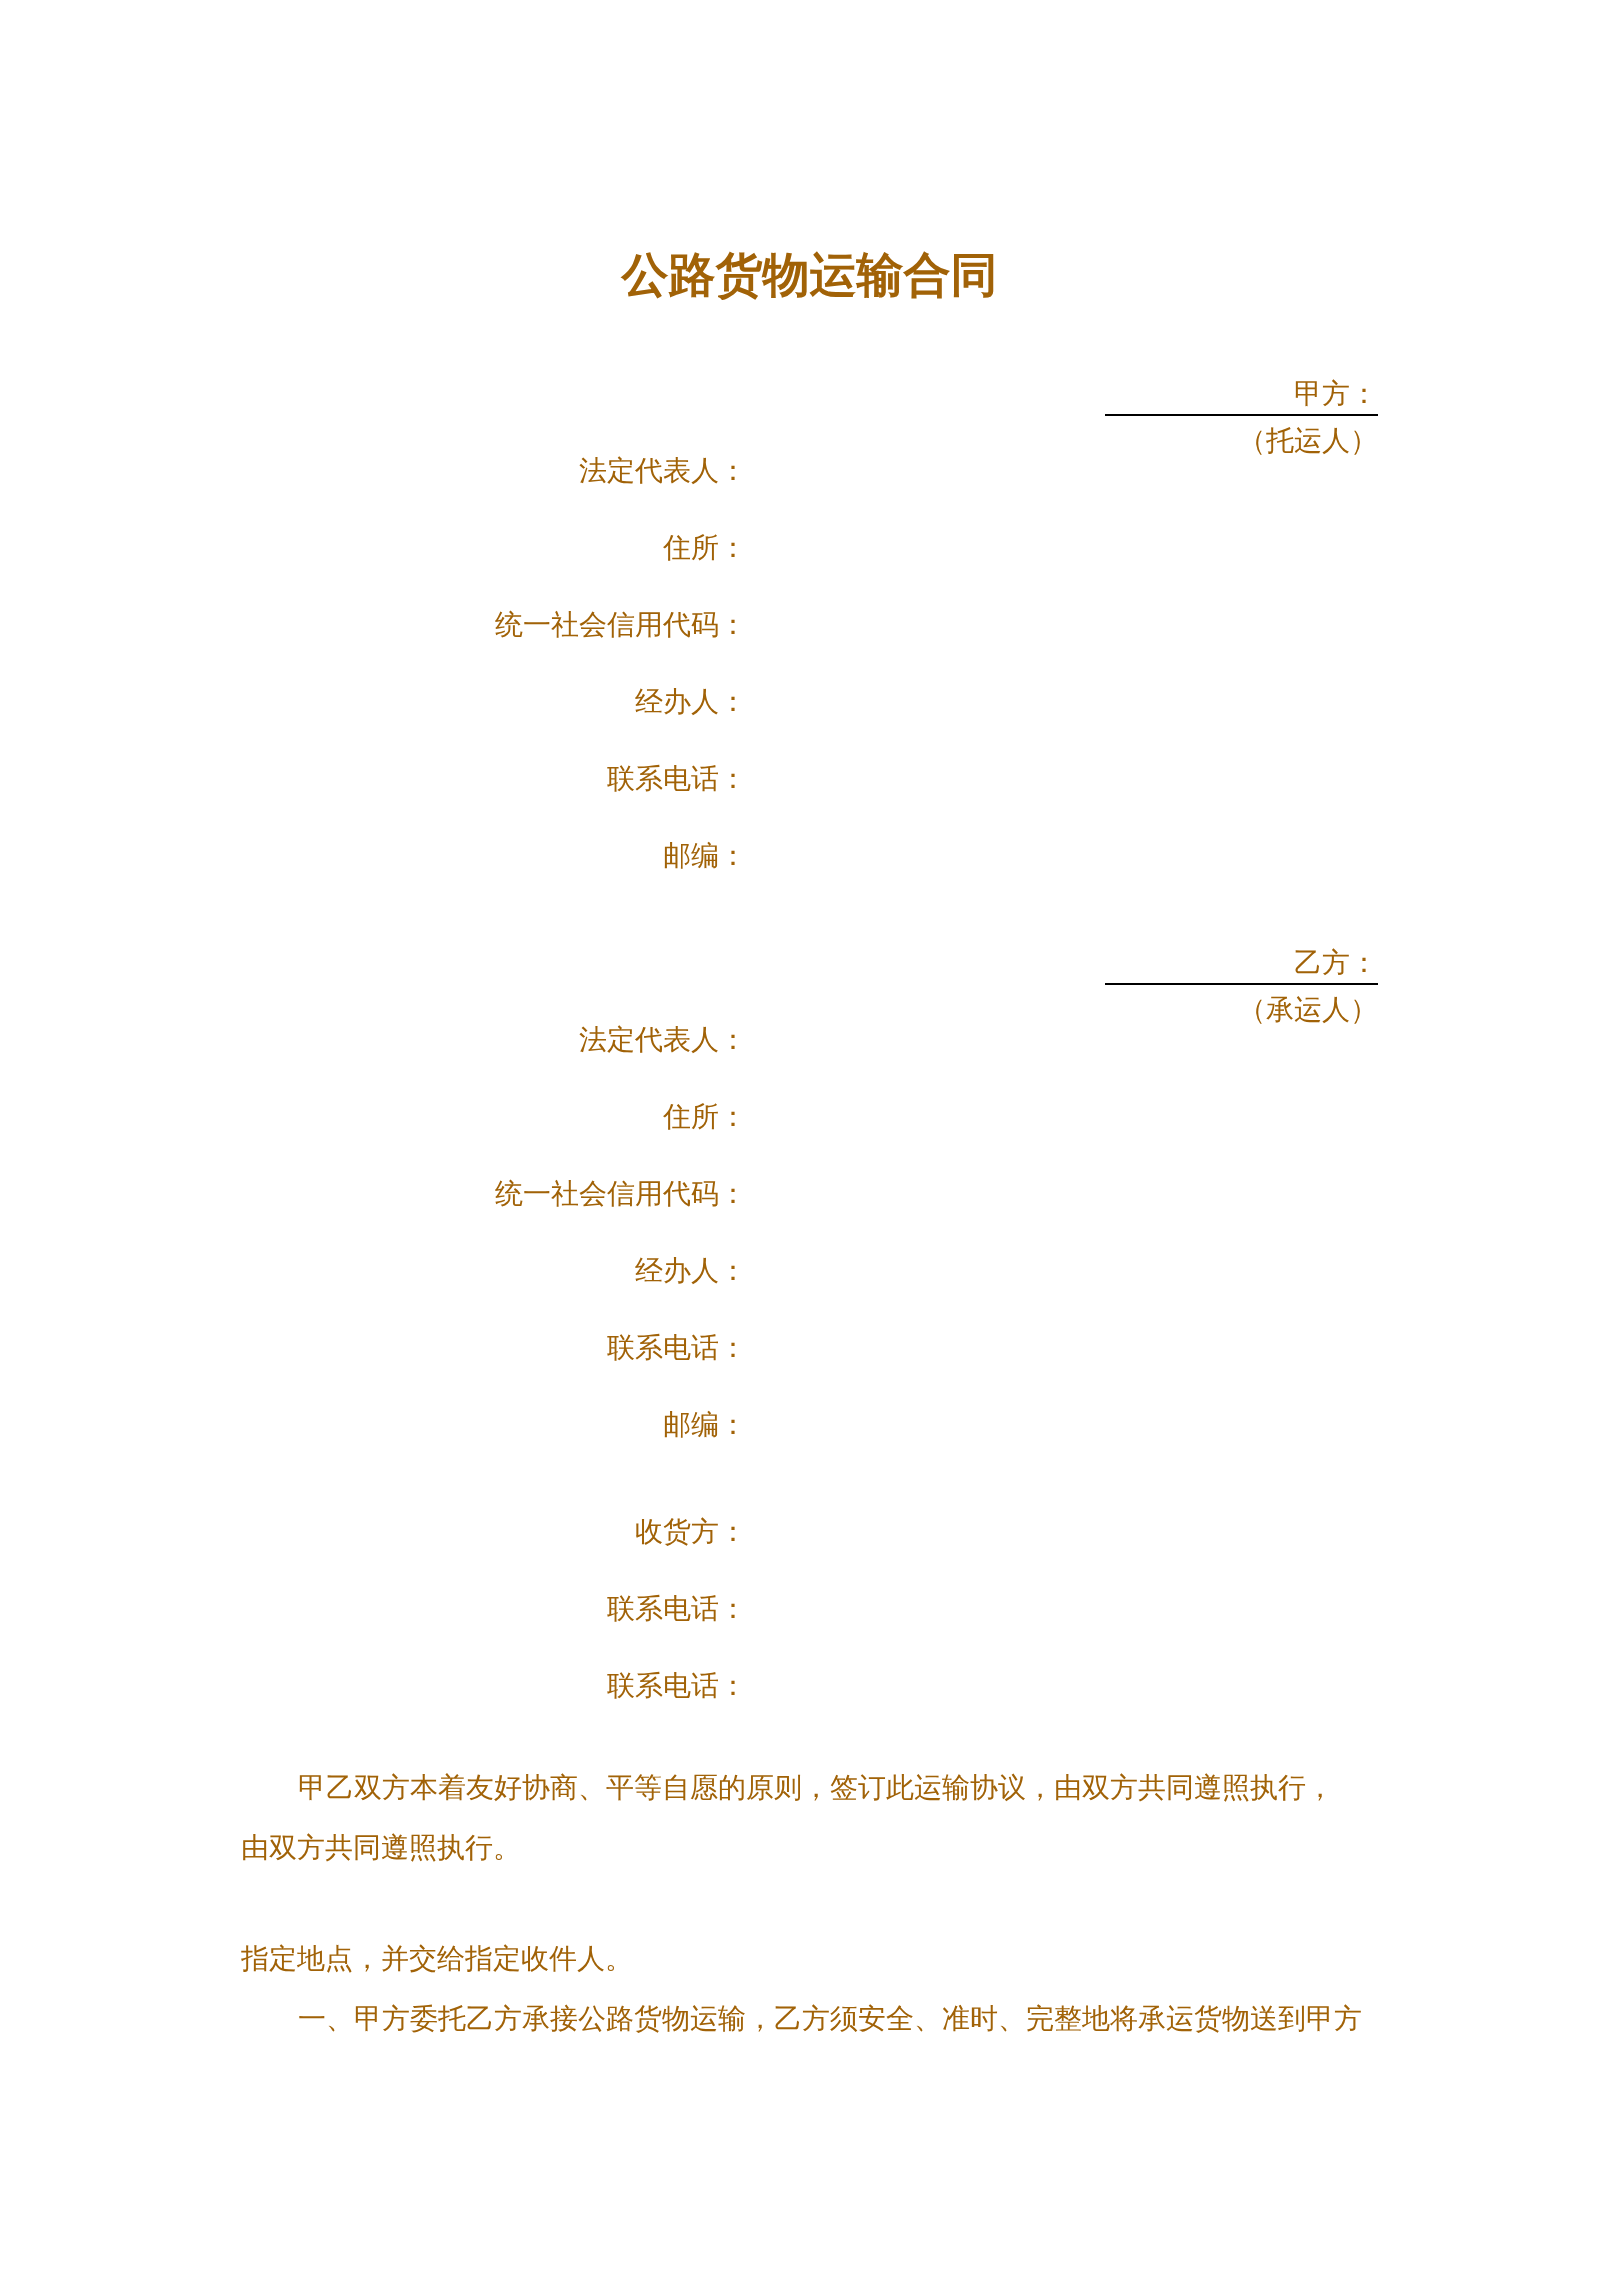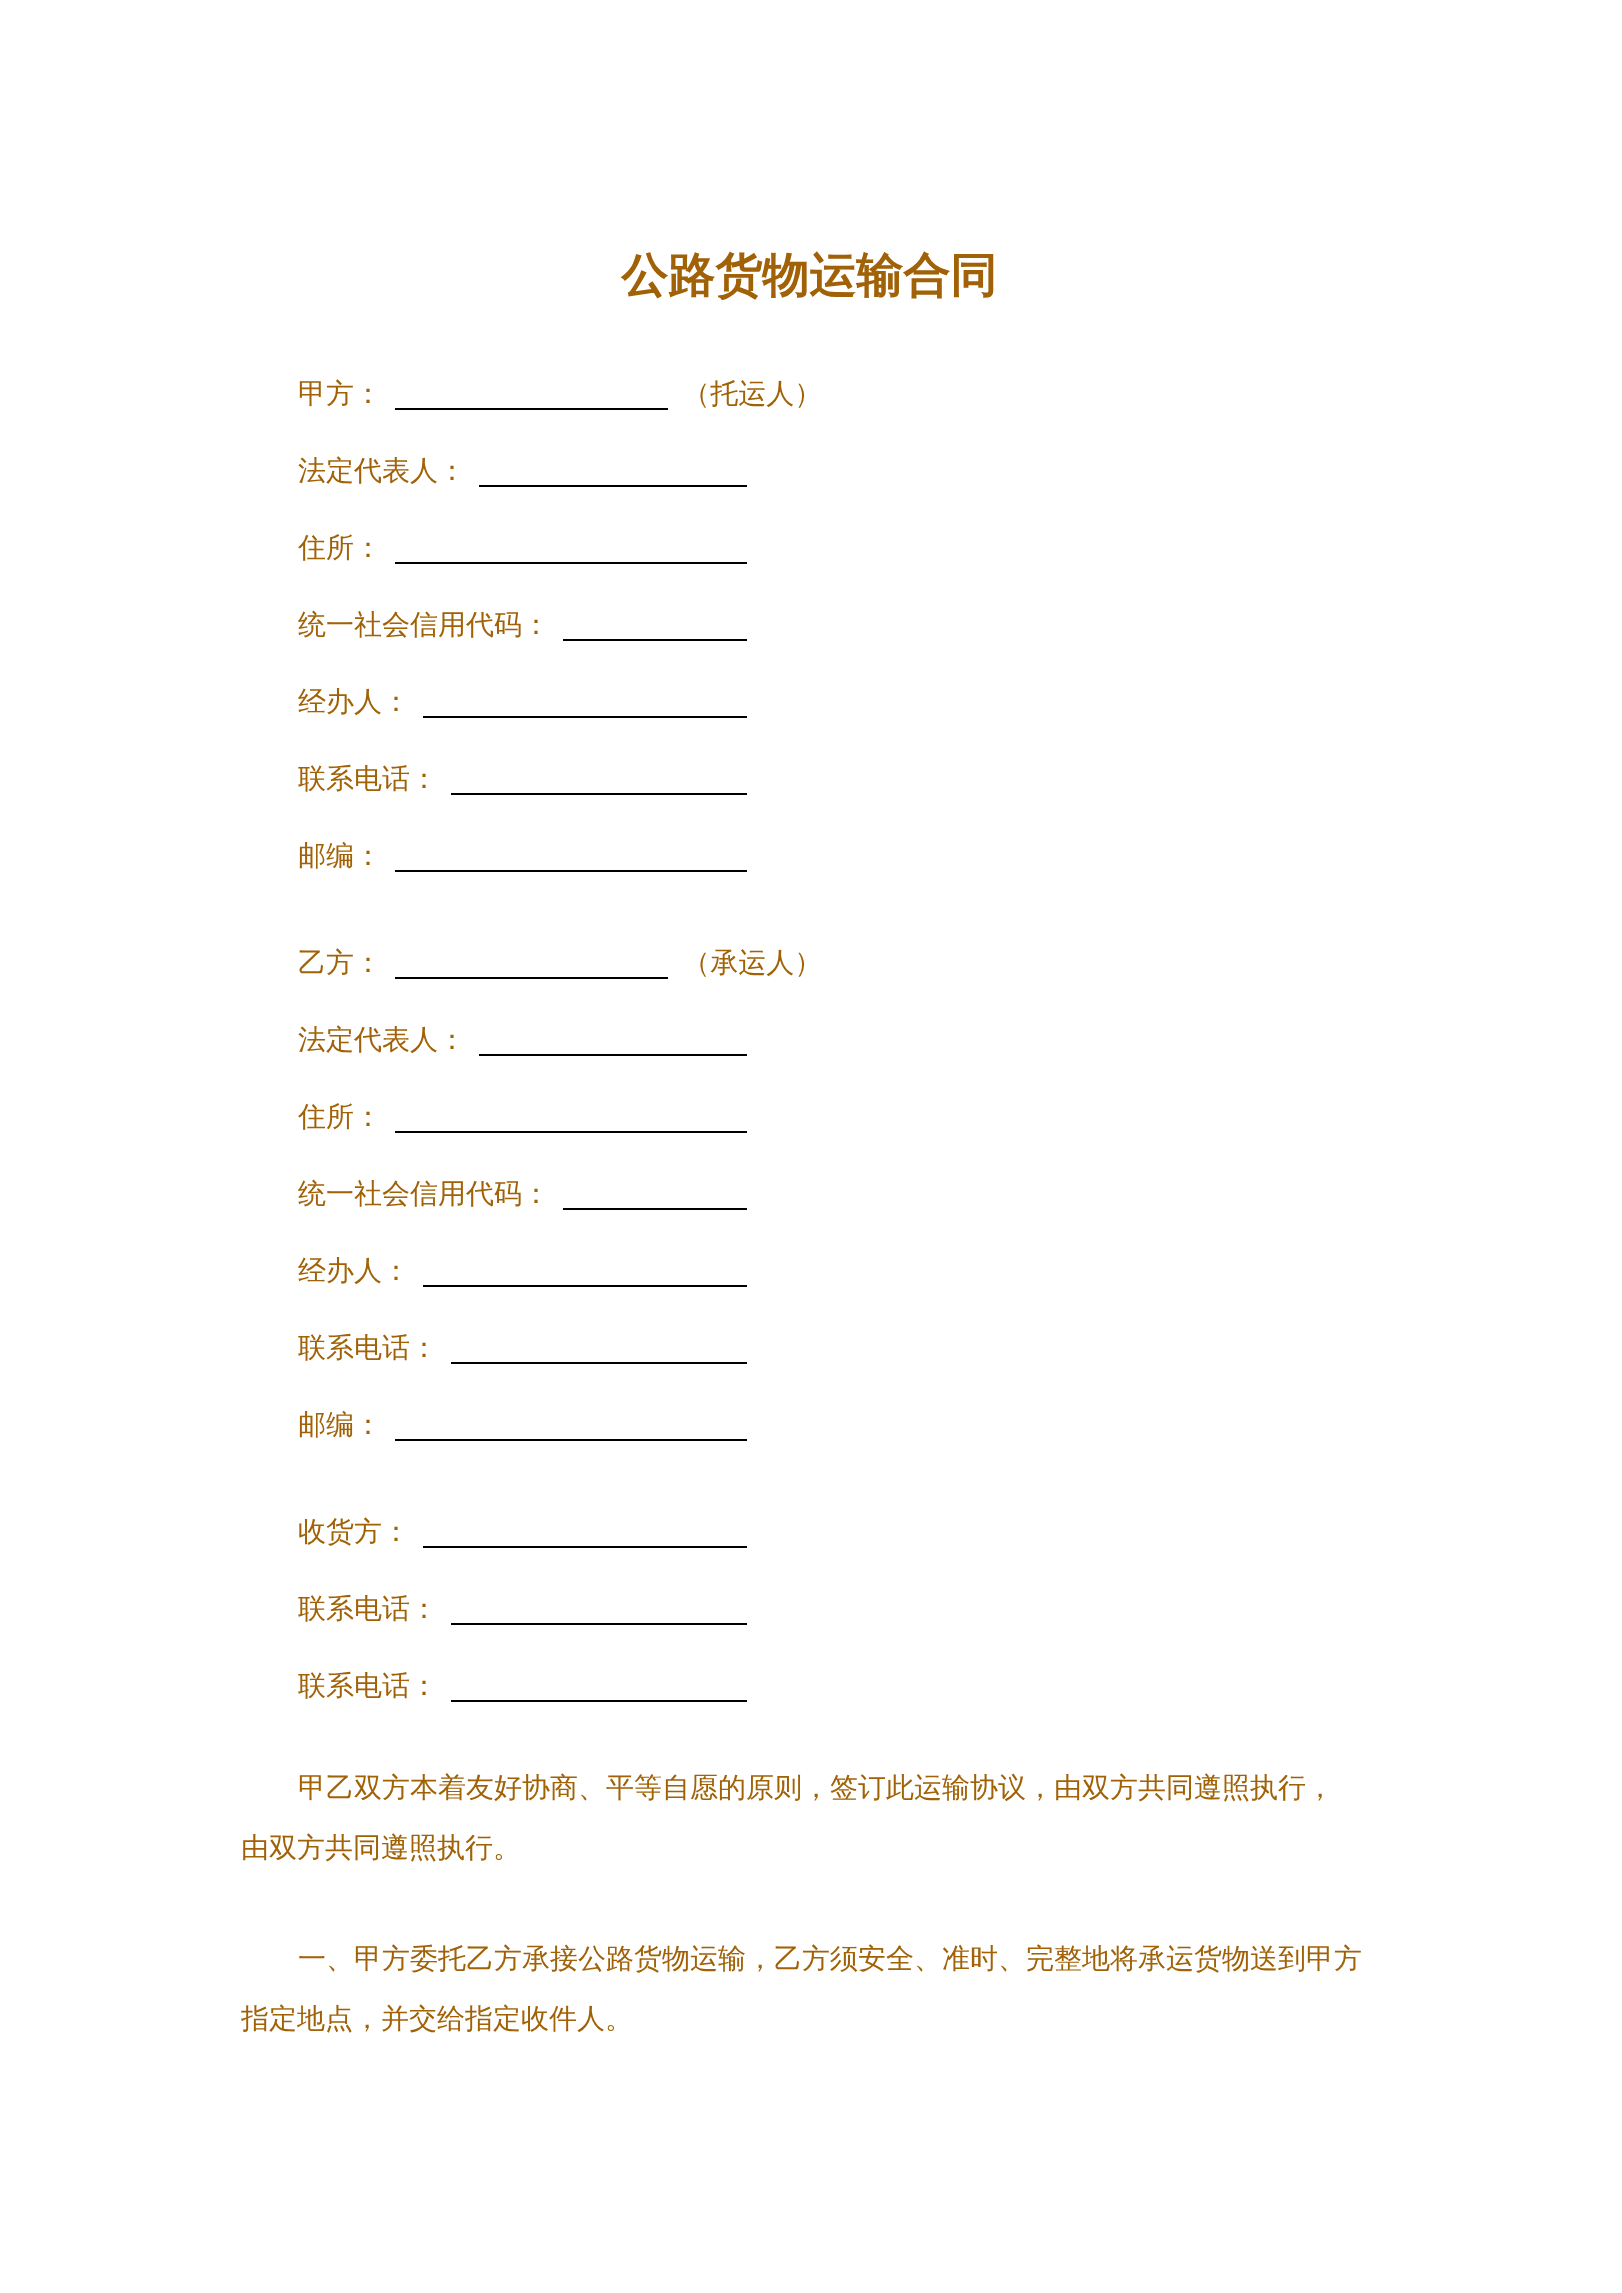--- a/index.html
+++ b/index.html
@@ -30,20 +30,21 @@
     margin: 242px 0 67px 0;
     letter-spacing: 0;
   }
   .row {
     display: flex;
     align-items: flex-end;
     height: 40px;
     margin: 0 0 37px 0;
     padding-left: 57px;
     box-sizing: border-box;
+    flex-direction: column;
   }
   .row .label {
     line-height: 40px;
     white-space: nowrap;
   }
   .row.fill {
     width: 506px;            
   }
   .blank {
     height: 0;
@@ -158,19 +159,19 @@
         <span class="blank"></span>
       </div>
     </div>
 
     <p class="para preamble">
       <span class="line indent">甲乙双方本着友好协商、平等自愿的原则，签订此运输协议，由双方共同遵照执行，</span>
       <span class="line">由双方共同遵照执行。</span>
     </p>
 
     <p class="para">
+      <span class="line">指定地点，并交给指定收件人。</span>
       <span class="line indent">一、甲方委托乙方承接公路货物运输，乙方须安全、准时、完整地将承运货物送到甲方</span>
-      <span class="line">指定地点，并交给指定收件人。</span>
     </p>
 
   </div>
 </div>
 
 
 </body></html>

